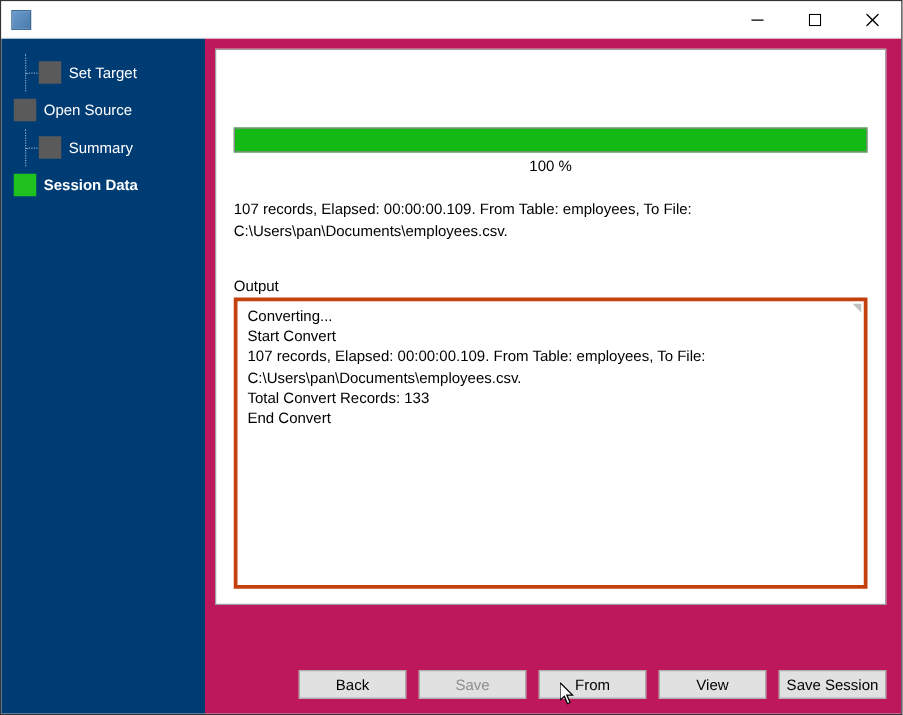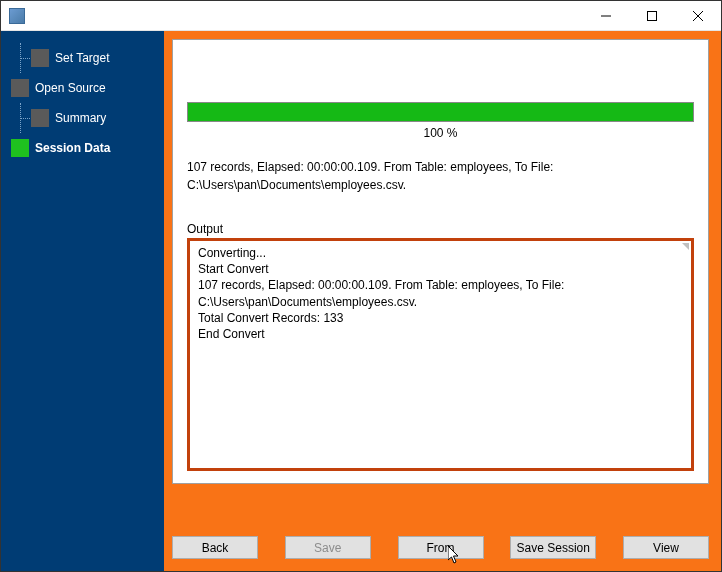--- a/index.html
+++ b/index.html
@@ -77,21 +77,21 @@
     }
     .tree-hline {
       position: absolute;
       border-top: 1px dotted #7aa3c9;
       left: 19px;
       width: 10px;
       top: 50%;
     }
     .main {
       flex: 1;
-      background: #f97316;
+      background: #be185d;
       display: flex;
       flex-direction: column;
       padding: 8px 12px 8px 8px;
     }
     .content-panel {
       flex: 1;
       background: #fff;
       border: 1px solid #a0a0a0;
       padding: 12px 14px;
       display: flex;
@@ -135,21 +135,21 @@
     .output-scroll-hint {
       position: absolute;
       top: 2px;
       right: 2px;
       width: 0; height: 0;
       border-left: 7px solid transparent;
       border-top: 7px solid #c0c0c0;
     }
     .button-row {
       display: flex;
-      justify-content: space-between;
+      justify-content: flex-end;
       gap: 10px;
       padding: 10px 0 4px 0;
       margin-top: 42px;
     }
     .btn {
       width: 86px;
       height: 23px;
       background: #e1e1e1;
       border: 1px solid #adadad;
       font-size: 12px;
@@ -232,21 +232,21 @@
             <div>107 records,   Elapsed: 00:00:00.109.   From Table: employees,   To File: C:\Users\pan\Documents\employees.csv.</div>
             <div>Total Convert Records: 133</div>
             <div>End Convert</div>
           </div>
       </div>
     </div>
     <div class="button-row">
       <button class="btn">Back</button>
       <button class="btn" disabled="">Save</button>
       <button class="btn">From</button>
+      <button class="btn">View</button>
       <button class="btn">Save Session</button>
-      <button class="btn">View</button>
     </div>
   </div>
 </div>
 
 <svg class="cursor" style="left:448px; top:546px;" width="16" height="20" viewBox="0 0 16 20">
   <path d="M0 0 L0 14 L3.5 11 L6 17 L8 16 L5.5 10 L10 10 Z" fill="#fff" stroke="#000" stroke-width="1"></path>
 </svg>
 
 </body></html>

